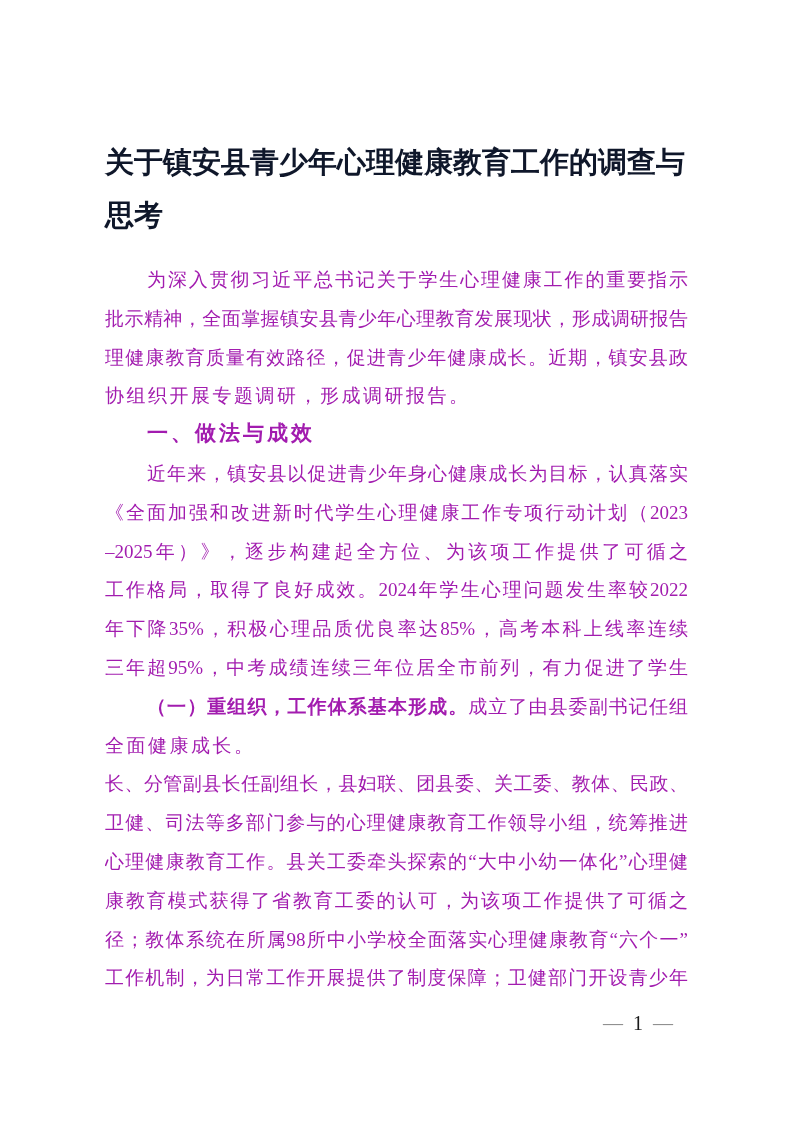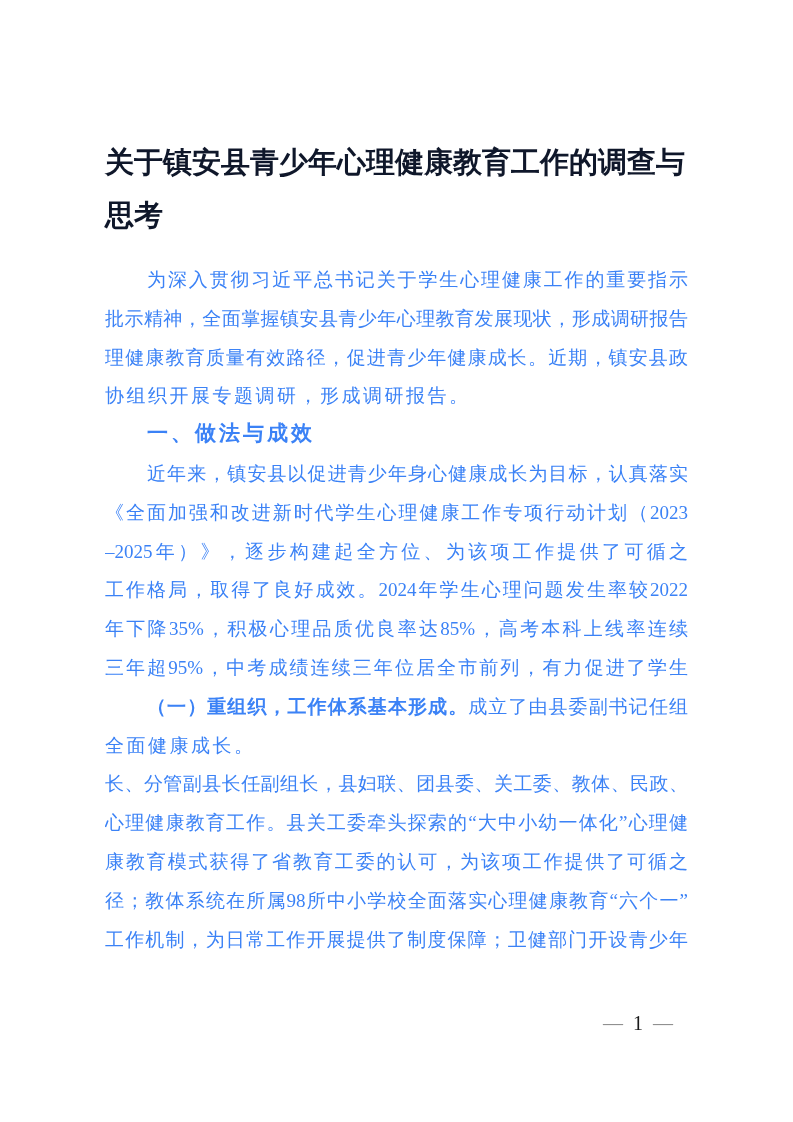--- a/index.html
+++ b/index.html
@@ -30,21 +30,21 @@
   .content {
     position: absolute;
     top: 261px;
     left: 105px;
     width: 583px;
   }
   .line {
     height: 38.8px;
     line-height: 38.8px;
     font-size: 19px;
-    color: #3b82f6;
+    color: #a21caf;
     text-align: justify;
     text-justify: inter-character;
     overflow: hidden;
   }
   .line.fill {
     text-align-last: justify;
   }
   .line.indent {
     padding-left: 42px;
   }
@@ -103,20 +103,21 @@
       <div class="line heading indent"><span class="b">一、做法与成效</span></div>
       <div class="line fill indent"><span>近年来，镇安县以促进青少年身心健康成长为目标，认真落实</span></div>
       <div class="line fill"><span>《全面加强和改进新时代学生心理健康工作专项行动计划（2023</span></div>
       <div class="line fill"><span>–2025年）》，逐步构建起全方位、为该项工作提供了可循之</span></div>
       <div class="line fill"><span>工作格局，取得了良好成效。2024年学生心理问题发生率较2022</span></div>
       <div class="line fill"><span>年下降35%，积极心理品质优良率达85%，高考本科上线率连续</span></div>
       <div class="line fill"><span>三年超95%，中考成绩连续三年位居全市前列，有力促进了学生</span></div>
       <div class="line fill indent"><span class="b">（一）重组织，工作体系基本形成。</span><span>成立了由县委副书记任组</span></div>
       <div class="line plain"><span>全面健康成长。</span></div>
       <div class="line fill"><span>长、分管副县长任副组长，县妇联、团县委、关工委、教体、民政、</span></div>
+      <div class="line fill"><span>卫健、司法等多部门参与的心理健康教育工作领导小组，统筹推进</span></div>
       <div class="line fill"><span>心理健康教育工作。县关工委牵头探索的“大中小幼一体化”心理健</span></div>
       <div class="line fill"><span>康教育模式获得了省教育工委的认可，为该项工作提供了可循之</span></div>
       <div class="line fill"><span>径；教体系统在所属98所中小学校全面落实心理健康教育“六个一”</span></div>
       <div class="line fill"><span>工作机制，为日常工作开展提供了制度保障；卫健部门开设青少年</span></div>
     </div>
 
   <div class="footer">
     <span class="dash">—</span><span class="num">1</span><span class="dash">—</span>
   </div>
 

